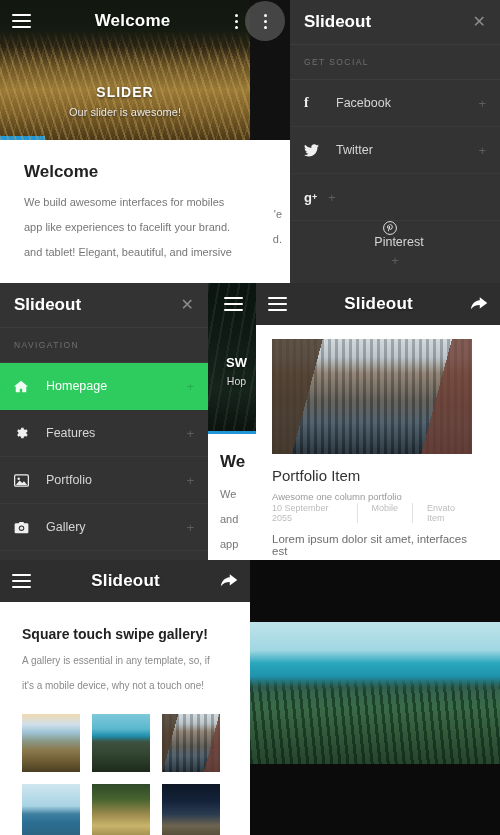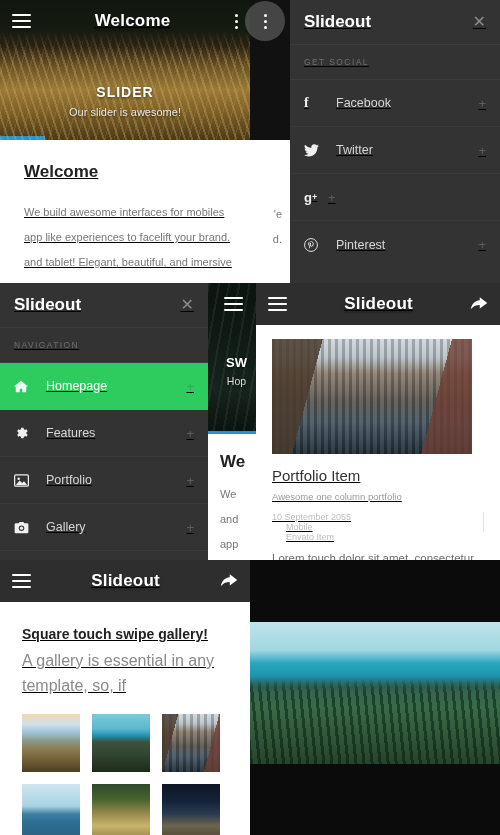--- a/index.html
+++ b/index.html
@@ -5,21 +5,21 @@
   * { box-sizing: border-box; margin: 0; padding: 0; }
   html, body {
     width: 500px; height: 835px;
     background: #000;
     font-family: "Liberation Sans", sans-serif;
     overflow: hidden;
   }
   .board { position: relative; width: 500px; height: 835px; background: #111; }
 
   
-  .panel { position: absolute; overflow: hidden; text-decoration: underline; }
+  .panel { position: absolute; overflow: hidden; }
   .bar {
     height: 42px; background: #2e2e2e; display: flex; align-items: center;
     padding: 0 12px; position: relative;
   }
   .bar.transparent { background: transparent; }
   .bar-title {
     flex: 1; text-align: center; color: #fff; font-weight: bold;
     font-size: 17px; letter-spacing: .2px; text-shadow: 0 1px 2px rgba(0,0,0,.5);
   }
 
@@ -134,28 +134,28 @@
   .menu-item.active { background: #2ecc5f; color: #fff; border-bottom-color: #2ecc5f; }
   .menu-item.active .mi-plus { color: #27ad51; }
 
   
   .white { background: #fff; }
   .h-title { font-size: 17px; font-weight: bold; color: #222; }
   .body-txt { font-size: 11px; color: #777; line-height: 25px; }
 
   .pf-title { font-size: 15px; color: #333; }
   .pf-sub   { font-size: 9.5px; color: #9a9a9a; margin-top: 7px; }
-  .pf-meta  { display:flex; font-size: 9px; color: #bdbdbd; margin-top: 10px; flex-direction: column; }
+  .pf-meta  { display:flex; font-size: 9px; color: #bdbdbd; margin-top: 1px; }
   .pf-meta span { padding: 0 14px; border-right: 1px solid #e2e2e2; }
   .pf-meta span:first-child { padding-left: 0; }
   .pf-meta span:last-child { border-right: 0; }
   .pf-body { font-size: 11.5px; color: #6e6e6e; margin-top: 10px; }
 
   .gal-title { font-size: 14px; font-weight: bold; color: #222; }
-  .gal-sub { font-size: 16px; color: #8a8a8a; line-height: 25px; margin-top: 6px; }
+  .gal-sub { font-size: 10px; color: #8a8a8a; line-height: 25px; margin-top: 6px; }
   .gal-grid { display: grid; grid-template-columns: repeat(3, 58px); gap: 12px; margin-top: 16px; }
   .gal-grid .cell { width: 58px; height: 58px; position: relative; overflow:hidden; }
 
   .slider-cap { position:absolute; left:0; right:0; text-align:center; }
   .slider-cap .st {
     color:#fff; font-weight:bold; font-size:14px; letter-spacing:1px;
     text-shadow: 0 1px 3px rgba(0,0,0,.6);
   }
   .slider-cap .ss {
     color:#e8e8e8; font-size:11px; margin-top:6px; text-shadow: 0 1px 3px rgba(0,0,0,.6);
@@ -192,21 +192,21 @@
     <div class="vdots">
         <i></i>
         <i></i>
         <i></i>
       </div>
   </div>
 
   <div class="panel white" style="left:0; top:140px; width:290px; height:143px;">
     <div style="padding:22px 24px 0 24px;">
       <div class="h-title">Welcome</div>
-      <div class="body-txt" style="margin-top:18px;">
+      <div class="body-txt" style="margin-top:8px;">
         <div>We build awesome interfaces for mobiles</div>
         <div>app like experiences to facelift your brand.</div>
         <div>and tablet! Elegant, beautiful, and imersive</div>
       </div>
     </div>
     <div style="position:absolute; right:8px; top:62px; width:24px; text-align:right;" class="body-txt">
       <div>'e</div>
       <div>d.</div>
     </div>
   </div>
@@ -229,21 +229,21 @@
             <path fill="#fff" d="M24 2.4a9.6 9.6 0 01-2.8.8A4.9 4.9 0 0023.3.4a9.8 9.8 0 01-3.1 1.2A4.9 4.9 0 0011.8 6 13.9 13.9 0 011.7.9a4.9 4.9 0 001.5 6.5A4.8 4.8 0 01.9 6.8v.1a4.9 4.9 0 003.9 4.8 4.9 4.9 0 01-2.2.1 4.9 4.9 0 004.6 3.4A9.9 9.9 0 010 17.3 13.9 13.9 0 007.5 19.5c9.1 0 14-7.5 14-14v-.6A10 10 0 0024 2.4z"></path>
           </svg>
       </span>
       <span class="mi-label">Twitter</span>
       <span class="mi-plus">+</span>
     </div>
     <div class="menu-item">
       <span class="mi-ico" style="font-weight:bold;font-size:13px;">g<sup style="font-size:9px;">+</sup></span>
       <span class="mi-plus">+</span>
     </div>
-    <div class="menu-item" style="border-bottom:0;">
+    <div class="menu-item" style="border-bottom:0;flex-direction:column;">
       <span class="mi-ico">
         <svg width="14" height="14" viewBox="0 0 24 24">
             <circle cx="12" cy="12" r="11" fill="none" stroke="#fff" stroke-width="1.6"></circle>
             <path fill="#fff" d="M12.3 5.8c-3.6 0-5.4 2.4-5.4 4.5 0 1.2.5 2.3 1.5 2.7.2.1.3 0 .4-.2l.1-.6c.1-.2 0-.3-.1-.4a2 2 0 01-.5-1.4 3.5 3.5 0 013.7-3.5c2 0 3.1 1.2 3.1 2.8 0 2.1-1 3.9-2.4 3.9-.8 0-1.4-.6-1.2-1.4.2-.9.6-1.9.6-2.6 0-.6-.3-1.1-1-1.1-.8 0-1.5.8-1.5 1.9 0 .7.2 1.2.2 1.2l-1 4.1c-.2 1-.1 2.3 0 2.4 0 .1.1.1.2 0 .1-.1 1-1.2 1.3-2.3l.5-1.9c.3.5 1 .9 1.8.9 2.4 0 4-2.1 4-5 0-2.2-1.9-4.2-4.8-4.2z"></path>
           </svg>
       </span>
       <span class="mi-label">Pinterest</span>
       <span class="mi-plus">+</span>
     </div>
   </div>
@@ -339,21 +339,21 @@
     </div>
     <div style="padding:14px 16px 0 16px;">
       <div class="ph ph-street" style="position:relative; width:200px; height:115px;"></div>
       <div class="pf-title" style="margin-top:13px;">Portfolio Item</div>
       <div class="pf-sub">Awesome one column portfolio</div>
       <div class="pf-meta">
         <span>10 September 2055</span>
         <span>Mobile</span>
         <span>Envato Item</span>
       </div>
-      <div class="pf-body">Lorem touch dolor sit amet, consectetur est</div>
+      <div class="pf-body">Lorem ipsum dolor sit amet, interfaces est</div>
     </div>
   </div>
 
   <div class="panel white" style="left:0; top:560px; width:250px; height:275px;">
     <div class="bar">
       <div class="ham">
           <i></i>
           <i></i>
           <i></i>
         </div>
@@ -361,20 +361,21 @@
       <div class="share">
         <svg width="18" height="16" viewBox="0 0 24 20">
             <path fill="#fff" d="M13 1v4C6 5.6 2.4 10.3 1 17c3-4 6.6-5.8 12-5.8V16l10-7.5L13 1z"></path>
           </svg>
       </div>
     </div>
     <div style="padding:24px 22px 0 22px;">
       <div class="gal-title">Square touch swipe gallery!</div>
       <div class="gal-sub">
         <div>A gallery is essential in any template, so, if</div>
+        <div>it's a mobile device, why not a touch one!</div>
       </div>
       <div class="gal-grid">
         <div class="cell ph ph-beach"></div>
         <div class="cell ph ph-sea"></div>
         <div class="cell ph ph-street"></div>
         <div class="cell ph ph-ocean"></div>
         <div class="cell ph ph-grass"></div>
         <div class="cell ph ph-city"></div>
       </div>
     </div>

